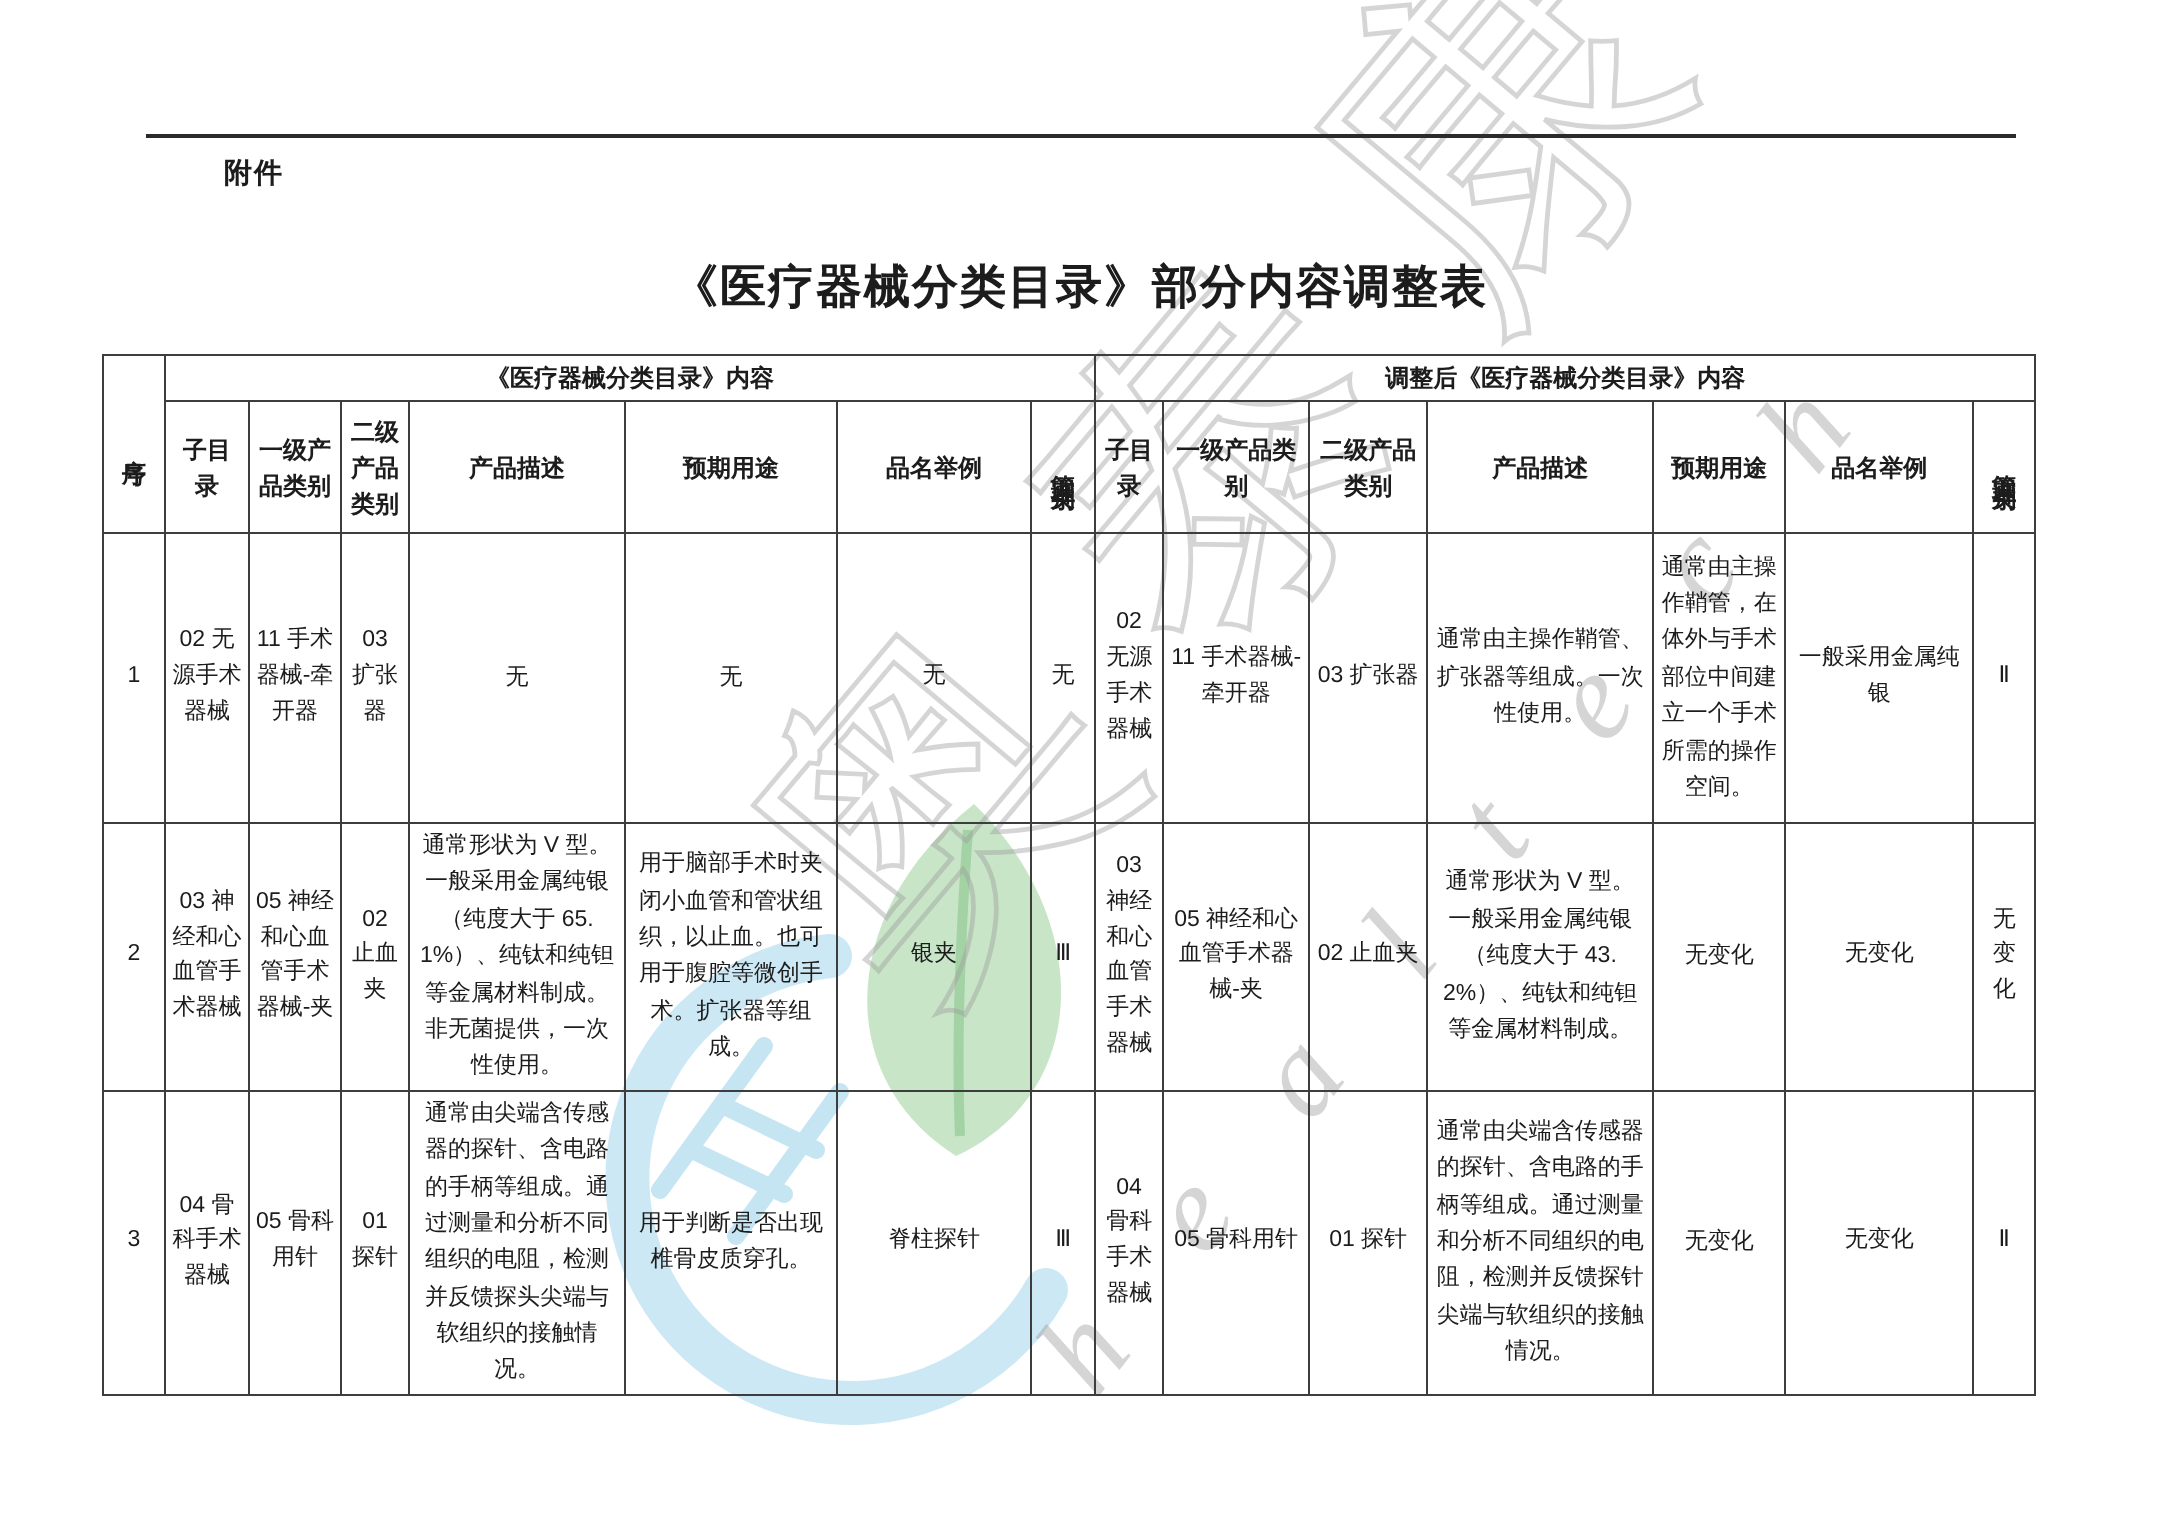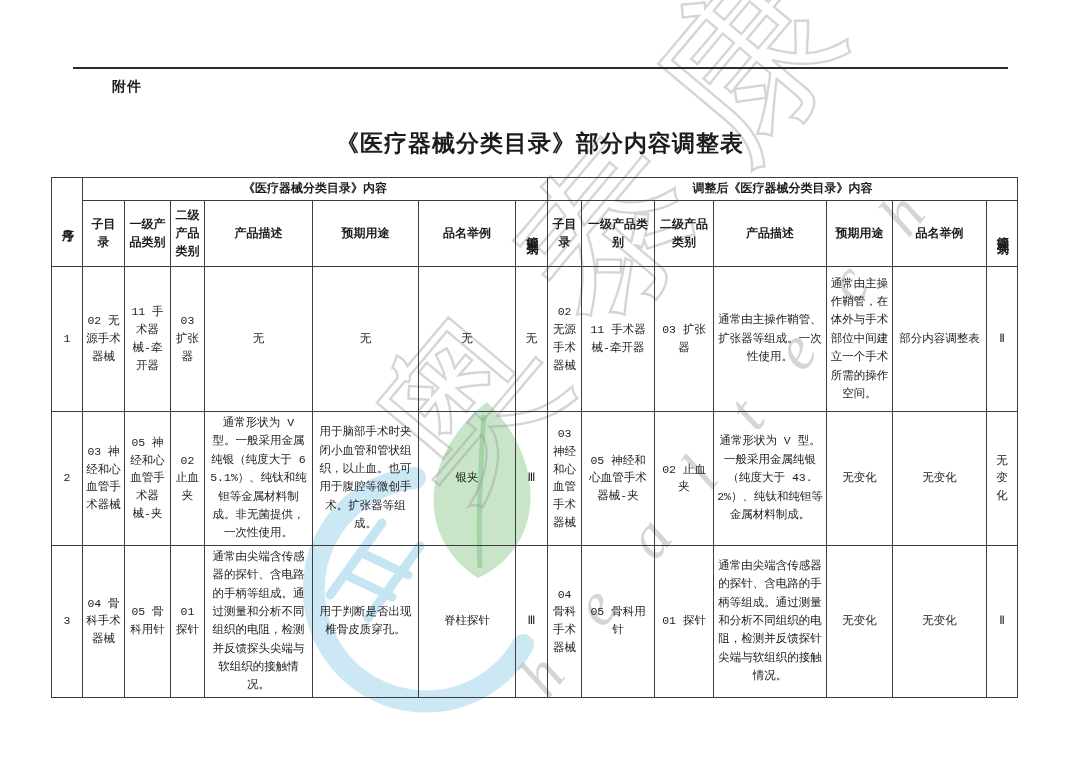--- a/index.html
+++ b/index.html
@@ -30,21 +30,21 @@
     letter-spacing:46px;font-family:"Liberation Serif",serif;
   }
   .wm-en{
     font-size:62px;font-style:italic;fill:rgba(150,150,150,.40);
     letter-spacing:58px;font-family:"Liberation Serif",serif;
   }
   
   .tbl-wrap{position:absolute;left:51px;top:177px;z-index:1;}
   table{
     border-collapse:collapse;table-layout:fixed;width:966px;
-    font-family:Liberation Mono, monospace;
+    font-family:Liberation Sans, sans-serif;
   }
   td,th{
     border:1px solid #3d3d3d;text-align:center;vertical-align:middle;
     padding:2px 3px;font-size:11.5px;line-height:1.55;background:transparent;
     overflow:hidden;word-break:break-all;
   }
   th{font-weight:bold;font-size:12px;line-height:1.5;}
   table{border:1.5px solid #2e2e2e;}
   .vhead{
     writing-mode:vertical-rl;text-orientation:upright;
@@ -128,21 +128,21 @@
     <td>03 扩张器</td>
     <td class="desc">无</td>
     <td class="desc">无</td>
     <td>无</td>
     <td class="mgmt">无</td>
     <td>02 无源手术器械</td>
     <td>11 手术器械-牵开器</td>
     <td>03 扩张器</td>
     <td class="desc">通常由主操作鞘管、扩张器等组成。一次性使用。</td>
     <td class="desc">通常由主操作鞘管，在体外与手术部位中间建立一个手术所需的操作空间。</td>
-    <td>部分内容调整表</td>
+    <td>一般采用金属纯银</td>
     <td class="mgmt">Ⅱ</td>
   </tr>
 
   <tr style="height:123px">
     <td>2</td>
     <td>03 神经和心血管手术器械</td>
     <td>05 神经和心血管手术器械-夹</td>
     <td>02 止血夹</td>
     <td class="desc">通常形状为 V 型。一般采用金属纯银（纯度大于 65.1%）、纯钛和纯钽等金属材料制成。非无菌提供，一次性使用。</td>
     <td class="desc">用于脑部手术时夹闭小血管和管状组织，以止血。也可用于腹腔等微创手术。扩张器等组成。</td>

